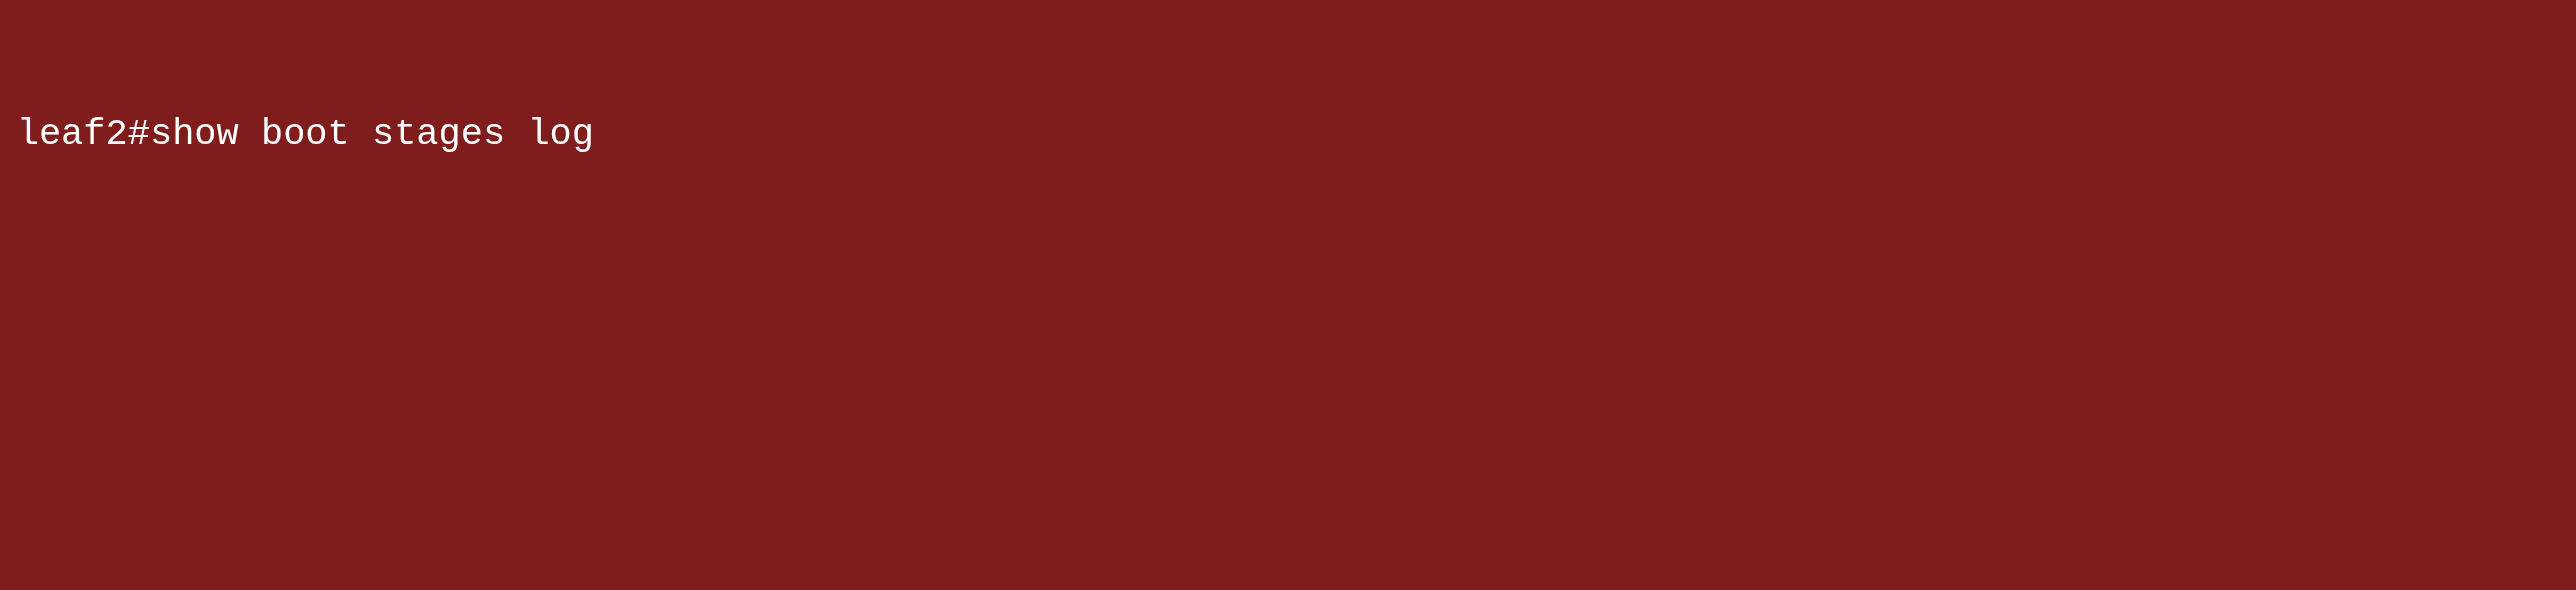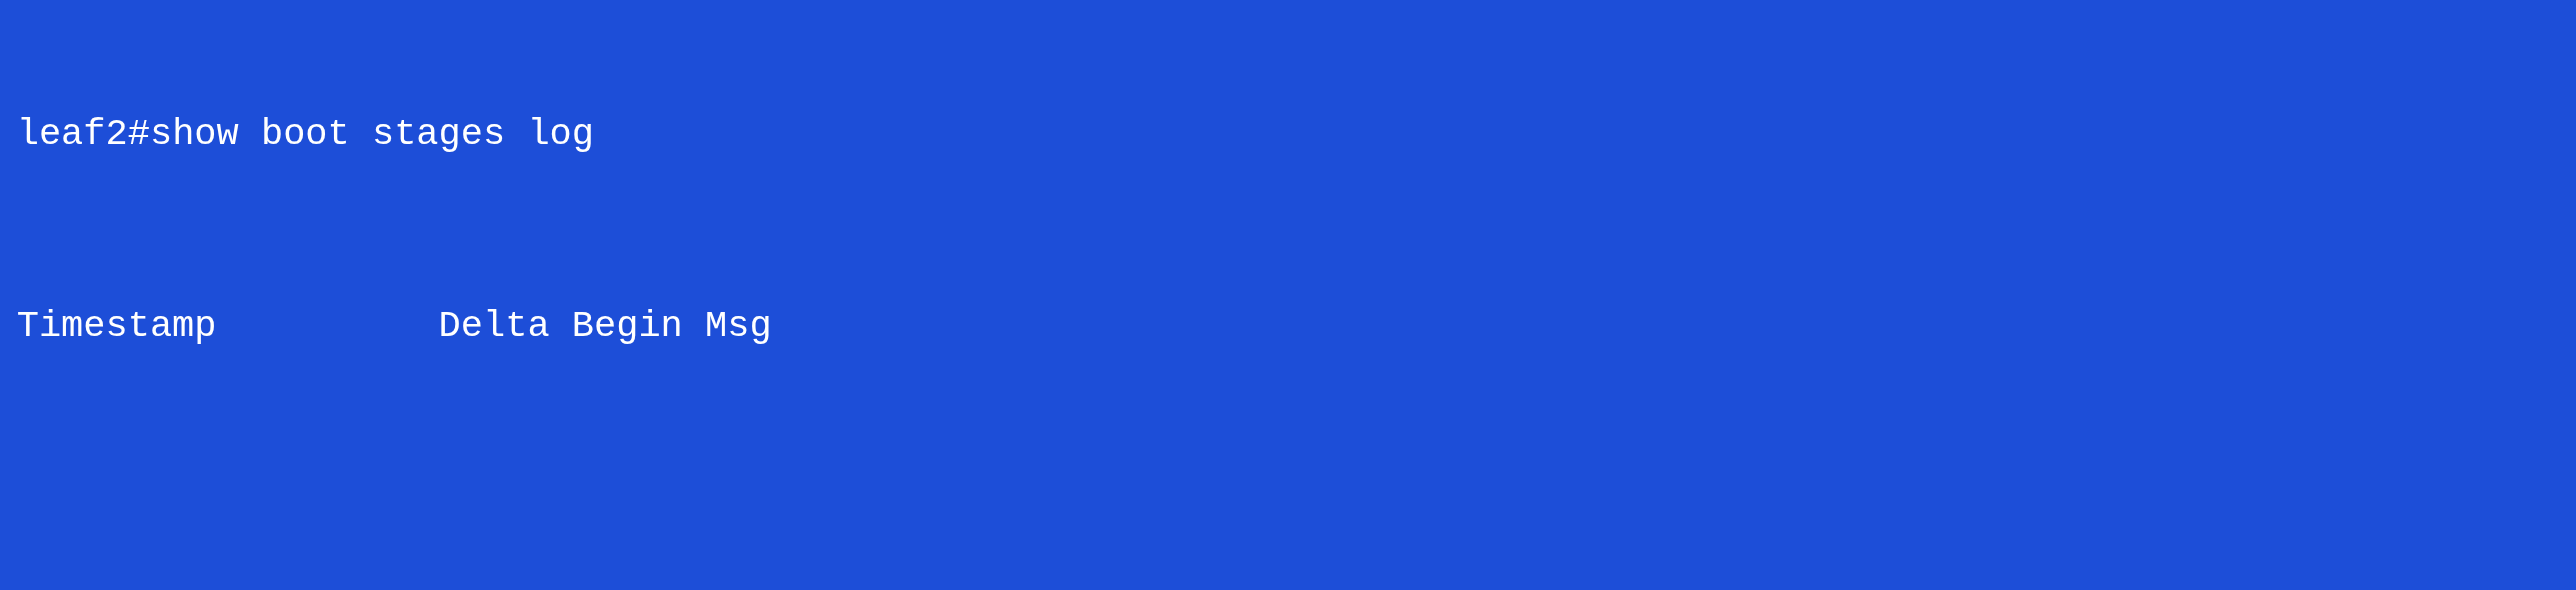--- a/index.html
+++ b/index.html
@@ -9,21 +9,21 @@
   }
   body {
     width: 2576px;
     height: 590px;
     overflow: hidden;
   }
   .terminal {
     position: relative;
     width: 2576px;
     height: 590px;
-    background: #1d4ed8;
+    background: #7f1d1d;
     box-sizing: border-box;
     padding: 14px 0 0 16.7px;
     font-family: "Liberation Mono", "DejaVu Sans Mono", monospace;
     font-size: 37px;
     line-height: 48px;
     color: #ffffff;
     white-space: pre;
   }
   .line {
     display: block;
@@ -33,21 +33,20 @@
   .line.highlight { color: #ffc000; }
   .line.normal { color: #ffffff; }
   .seg { white-space: pre; }
 </style>
 </head>
 <body>
 
 <div class="terminal">
   <div class="line normal"><span class="seg">leaf2#</span><span class="seg">show boot stages log</span></div>
 
-  <div class="line normal"><span class="seg">Timestamp</span><span class="seg">          </span><span class="seg">Delta Begin</span><span class="seg"> </span><span class="seg">Msg</span></div>
 
 
   
 
   
 
   
 
   
 

